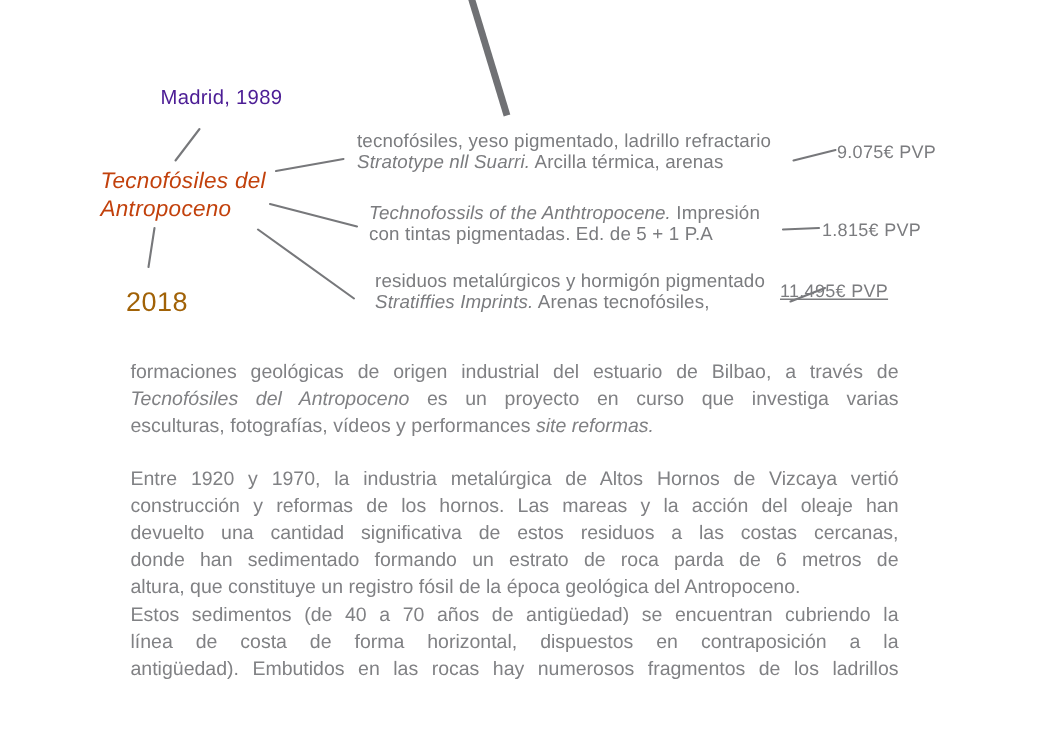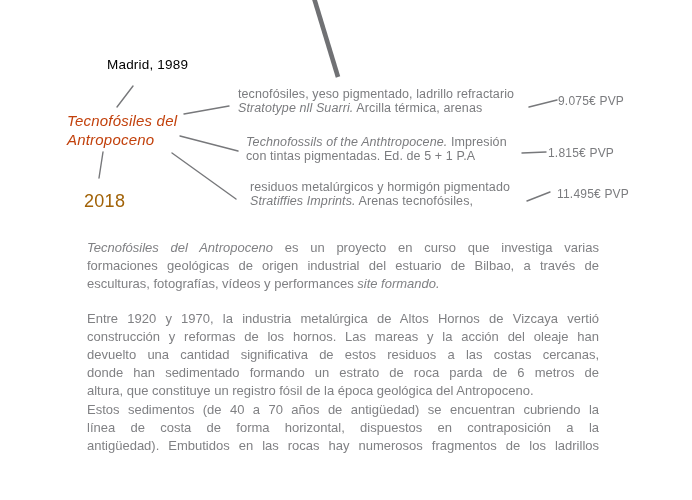--- a/index.html
+++ b/index.html
@@ -5,33 +5,33 @@
   html,body{margin:0;padding:0;background:#fff;}
   .page{
     position:relative;width:692px;height:500px;overflow:hidden;background:#ffffff;
     font-family:"Liberation Sans",sans-serif;color:#7b7c7f;
   }
   .abs{position:absolute;}
   svg.lines{position:absolute;left:0;top:0;pointer-events:none;}
   svg.lines line{stroke:#77787b;stroke-width:1.4;stroke-linecap:round;}
   svg.lines line.thick{stroke:#707174;stroke-width:4.6;stroke-linecap:butt;}
 
-  .origin-label{left:107px;top:57px;font-size:13.5px;letter-spacing:.2px;color:#000000;white-space:nowrap;}
+  .origin-label{left:107px;top:57px;font-size:13.5px;letter-spacing:.2px;color:#4c1d95;white-space:nowrap;}
   .project-title{left:67px;top:111px;font-size:15px;font-style:italic;line-height:19px;letter-spacing:.2px;color:#c2410c;white-space:nowrap;}
   .year-label{left:84px;top:191px;font-size:18px;letter-spacing:.3px;color:#a16207;}
 
   .work{font-size:12.5px;line-height:13.8px;letter-spacing:.1px;color:#7b7c7f;white-space:nowrap;}
   .work .it{font-style:italic;}
   .work-1{left:238px;top:88px;}
   .work-2{left:246px;top:136px;}
   .work-3{left:250px;top:181px;}
   .price{font-size:12px;letter-spacing:.2px;color:#7b7c7f;white-space:nowrap;}
   .price-1{left:558px;top:94px;}
   .price-2{left:548px;top:146px;}
-  .price-3{left:557px;top:187px;}
+  .price-3{left:520px;top:187px;text-decoration:underline;}
 
   .body-text{left:87px;top:239px;width:512px;font-size:13px;color:#808184;}
   .para{margin:0;}
   .para + .para{margin-top:16px;}
   .para.flush{margin-top:0;}
   .jline{line-height:18.2px;text-align:justify;text-align-last:justify;}
   .jline.lastline{text-align-last:left;}
   .it{font-style:italic;}
 </style>
 </head>
@@ -73,23 +73,23 @@
   <div class="abs price price-2">1.815€ PVP</div>
 
   <div class="abs work work-3">
     <div>residuos metalúrgicos y hormigón pigmentado</div>
     <div><span class="it">Stratiffies Imprints.</span><span> Arenas tecnofósiles,</span></div>
   </div>
   <div class="abs price price-3">11.495€ PVP</div>
 
   <div class="abs body-text">
     <div class="para">
+        <div class="jline"><span>formaciones geológicas de origen industrial del estuario de Bilbao, a través de</span></div>
         <div class="jline"><span class="it">Tecnofósiles del Antropoceno</span><span> es un proyecto en curso que investiga varias</span></div>
-        <div class="jline"><span>formaciones geológicas de origen industrial del estuario de Bilbao, a través de</span></div>
-        <div class="jline lastline"><span>esculturas, fotografías, vídeos y performances </span><span class="it">site formando.</span></div>
+        <div class="jline lastline"><span>esculturas, fotografías, vídeos y performances </span><span class="it">site reformas.</span></div>
       </div>
     <div class="para">
         <div class="jline"><span>Entre 1920 y 1970, la industria metalúrgica de Altos Hornos de Vizcaya vertió</span></div>
         <div class="jline"><span>construcción y reformas de los hornos. Las mareas y la acción del oleaje han</span></div>
         <div class="jline"><span>devuelto una cantidad significativa de estos residuos a las costas cercanas,</span></div>
         <div class="jline"><span>donde han sedimentado formando un estrato de roca parda de 6 metros de</span></div>
         <div class="jline lastline"><span>altura, que constituye un registro fósil de la época geológica del Antropoceno.</span></div>
       </div>
     <div class="para flush">
         <div class="jline"><span>Estos sedimentos (de 40 a 70 años de antigüedad) se encuentran cubriendo la</span></div>

